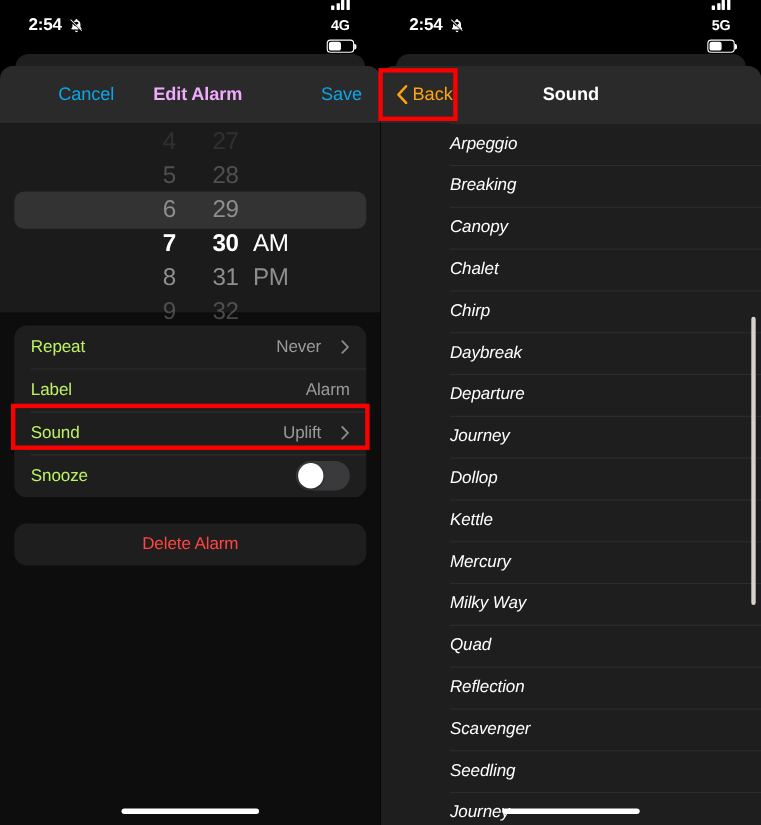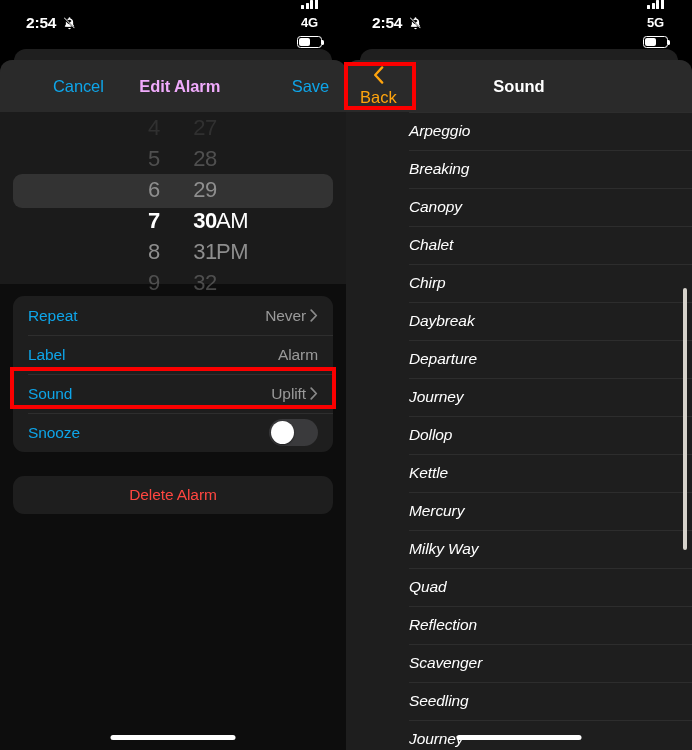--- a/index.html
+++ b/index.html
@@ -63,45 +63,44 @@
   .nav-action { color:#0ea5e9; font-size:16.5px; background:none; border:none;
                 font-family:inherit; cursor:pointer; letter-spacing:-0.1px;margin-left:36px; }
   .nav-title { color:#f0abfc; font-size:16.5px; font-weight:bold; letter-spacing:-0.1px; }
 
   .navbar-right {
     position:absolute; top:60px; left:0; width:346px; height:52px;
     background:#2a2a2a; border-radius:12px 12px 0 0;
     display:flex; align-items:center;
   }
   .back-btn {
-    display:flex; align-items:center; gap:4px;
+    display:flex; gap:4px;
     color:#ffa40d; font-size:16.5px; background:none; border:none;
     font-family:inherit; cursor:pointer;
     padding-left:14px;
-    flex-direction:column;
   }
   .chev-left { display:block; }
   .nav-title-center {
     position:absolute; left:0; right:0; text-align:center;
     color:#fff; font-size:16.5px; font-weight:bold; pointer-events:none;
   }
 
   
   .picker {
     position:absolute; top:112px; left:0; width:346px; height:172px;
     background:#1b1b1b;
   }
   .picker-sel {
     position:absolute; top:62px; left:13px; width:320px; height:34px;
     background:#333333; border-radius:9px;
   }
   .pcol { position:absolute; top:0; height:172px; }
   .pcol-hour  { left:110px; width:50px; text-align:right; }
   .pcol-min   { left:165px; width:52px; text-align:right; }
-  .pcol-ampm  { left:216px; width:60px; text-align:left; }
+  .pcol-ampm  { left:230px; width:60px; text-align:left; }
   .pitem {
     height:31px; line-height:31px;
     font-size:22px; color:#8e8e8e; letter-spacing:-0.3px;
   }
   .pitem.sel { color:#ffffff; font-weight:bold; }
   .pitem.f1 { opacity:0.45; }
   .pitem.f2 { opacity:0.18; }
 
   
   .group {
@@ -110,22 +109,22 @@
   }
   .group-main { top:296px; }
   .row {
     position:relative; display:flex; align-items:center; justify-content:space-between;
     height:39px; padding:0 15px;
   }
   .row + .row::before {
     content:""; position:absolute; top:0; left:15px; right:0; height:1px;
     background:#2e2e2e;
   }
-  .row-label { color:#0ea5e9; font-size:15.5px; letter-spacing:-0.1px; }
-  .row-right { display:flex; align-items:center; gap:4px; }
+  .row-label { color:#bef264; font-size:15.5px; letter-spacing:-0.1px; }
+  .row-right { display:flex; align-items:center; gap:18px; }
   .row-value { color:#9a9a9a; font-size:15.5px; letter-spacing:-0.1px; }
   .chev-right { display:block; }
 
   .toggle {
     width:49px; height:27px; border-radius:14px; background:#3a3a3c;
     position:relative; cursor:pointer; border:none; padding:0;
   }
   .toggle-knob {
     position:absolute; top:2px; left:2px; width:23px; height:23px;
     border-radius:50%; background:#fff;

